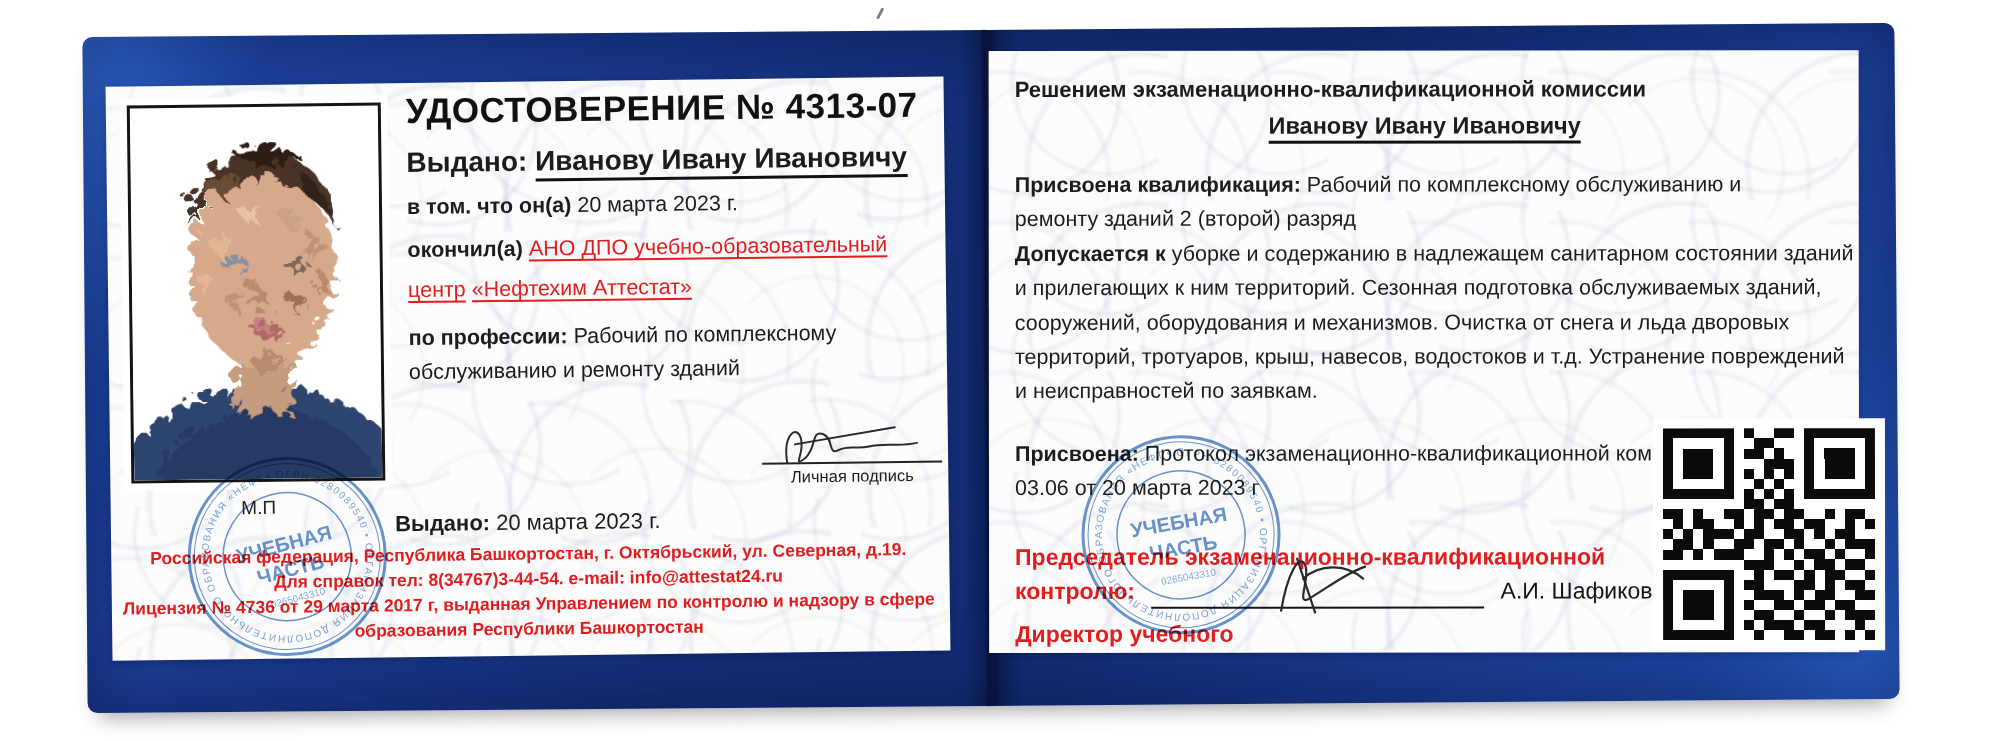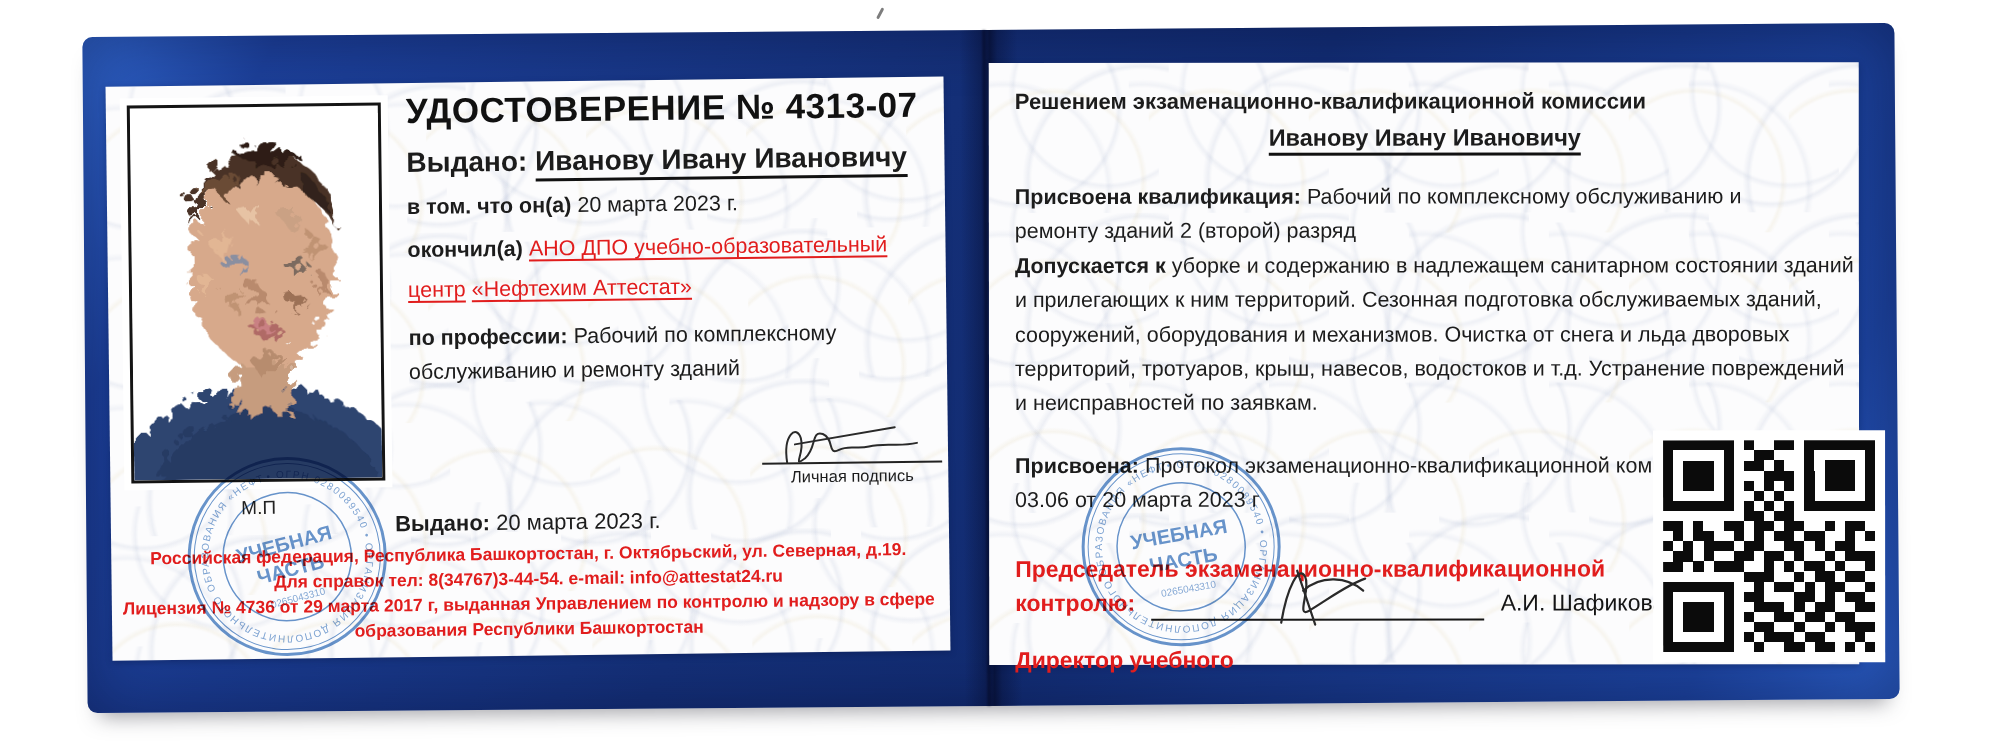--- a/index.html
+++ b/index.html
@@ -33,21 +33,21 @@
     background-image:
       radial-gradient(circle at 22% 28%, transparent 57%, rgba(110,130,175,.10) 59%, transparent 62%),
       radial-gradient(circle at 70% 20%, transparent 56%, rgba(110,130,175,.09) 58%, transparent 61%),
       radial-gradient(circle at 40% 70%, transparent 57%, rgba(190,160,70,.08) 59%, transparent 62%),
       radial-gradient(circle at 85% 78%, transparent 57%, rgba(110,130,175,.10) 59%, transparent 62%),
       radial-gradient(circle at 10% 85%, transparent 57%, rgba(110,130,175,.08) 59%, transparent 62%);
     background-size:150px 160px,170px 140px,160px 170px,180px 150px,140px 150px;
     box-shadow:0 2px 6px rgba(10,20,60,.35);
   }
   .page.left{left:24px;top:48px;width:838px;height:574px;transform:rotate(-0.25deg);}
-  .page.right{right:38px;top:36px;width:870px;height:602px;transform:rotate(0.4deg);}
+  .page.right{right:38px;top:24px;width:870px;height:602px;transform:rotate(0.4deg);}
   
   .photo-wrap{position:absolute;left:14px;top:12px;width:268px;}
   .photo-frame{background:#fff;padding:7px;}
   .photo-border{border:3px solid #141414;height:372px;overflow:hidden;background:#fff;}
   .photo-border svg{display:block;width:100%;height:100%;}
   .photo-cap{ text-align:center;font-size:19px;margin-top:8px;color:#222;}
   .lp-text{position:absolute;left:300px;top:8px;width:528px;}
   .lp-title{font-size:35px;font-weight:bold;letter-spacing:.5px;color:#111;}
   .lp-issued{margin-top:16px;font-size:28px;font-weight:bold;}
   .lp-issued .hname{border-bottom:3px solid #111;padding-bottom:2px;}
@@ -68,21 +68,21 @@
   .rp-inner{position:absolute;inset:0;padding:26px 26px 0 26px;}
   .rp-h1{font-size:22px;font-weight:bold;}
   .rp-name{width:820px;text-align:center;font-size:23.5px;font-weight:bold;margin-top:10px;}
   .rp-name span{border-bottom:3px solid #111;padding-bottom:2px;}
   .rp-par{margin:0;margin-top:24px;font-size:21.5px;line-height:1.6;width:845px;}
   .rp-par.first{margin-top:28px;width:790px;}
   .rp-par b{font-weight:bold;}
   .rp-par.basis{margin-top:28px;}
   .rp-sign{width:650px;color:#e11d1d;font-weight:bold;font-size:23px;line-height:1.5;}
   .rp-sign.chair{margin-top:34px;}
-  .rp-sign.director{margin-top:22px;}
+  .rp-sign.director{margin-top:8px;}
   .sig-flex{display:flex;align-items:flex-end;gap:16px;}
   .sig-flex .rule{flex:1;border-bottom:2px solid #161616;height:24px;position:relative;}
   .sig-flex .rule svg{position:absolute;left:30%;bottom:-8px;}
   .sign-name{color:#141414;font-weight:normal;white-space:nowrap;padding-bottom:0px;}
   .qr{position:absolute;left:664px;top:368px;width:212px;height:212px;background:#fff;padding:10px;}
   .qr svg{display:block;width:100%;height:100%;shape-rendering:crispEdges;}
   
   .stamp{position:absolute;width:212px;height:212px;mix-blend-mode:multiply;opacity:.85;pointer-events:none;}
   .stamp.lp{left:70px;top:366px;transform:rotate(-14deg);}
   .stamp.rp{left:86px;top:378px;transform:rotate(-10deg);}

